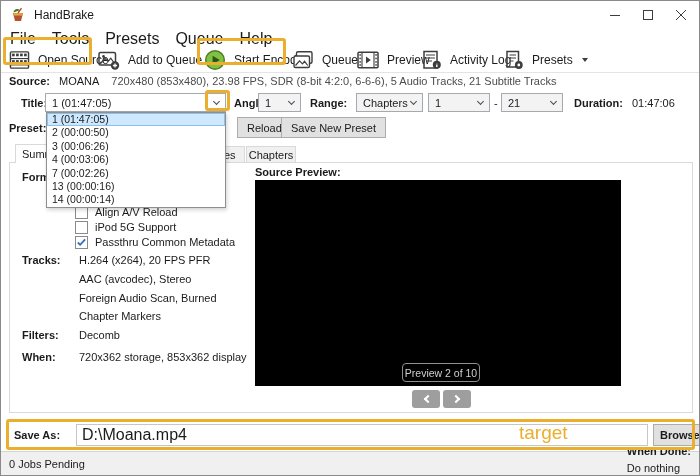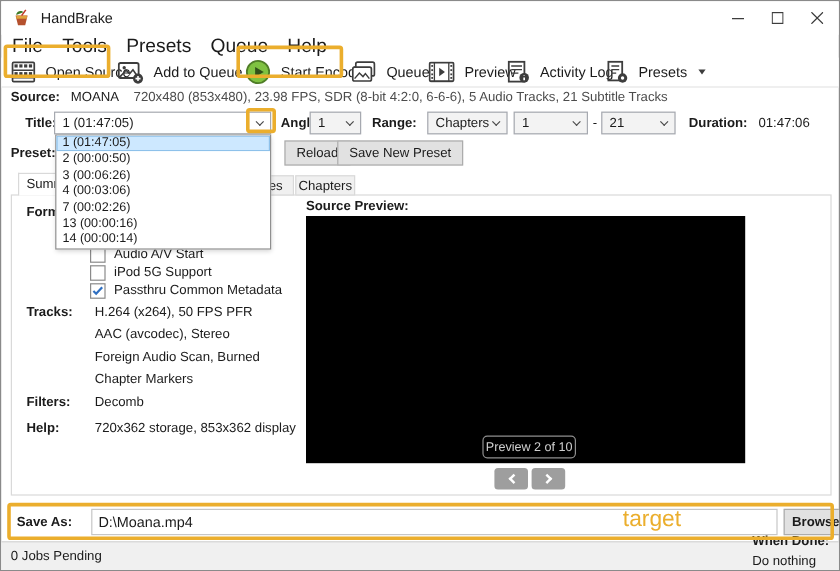--- a/index.html
+++ b/index.html
@@ -48,21 +48,21 @@
   
   .preview-label { position:absolute; left:245px; top:3px; font-weight:bold; }
   .preview-black { position:absolute; left:245px; top:17px; width:366px; height:206px; background:#000; }
   .preview-chip { position:absolute; left:147px; bottom:4px; width:78px; height:19px; border:1px solid #8f8f8f; border-radius:4px; color:#cfcfcf; font-size:10.5px; display:flex; align-items:center; justify-content:center; background:rgba(0,0,0,0.2); }
   .navbtn { position:absolute; top:227px; width:28px; height:18px; background:#9e9e9e; border-radius:3px; display:flex; align-items:center; justify-content:center; }
   .navcv { width:6px; height:6px; border-right:2px solid #fff; border-bottom:2px solid #fff; }
   .navcv.left { transform:rotate(135deg); margin-left:3px; }
   .navcv.right { transform:rotate(-45deg); margin-right:3px; }
   
   .saveas-label { position:absolute; left:13px; top:428px; font-weight:bold; }
-  .saveas-input { position:absolute; left:75px; top:423px; width:572px; height:22px; border:1px solid #c6c6c6; background:#fff; font-family:"Liberation Sans",sans-serif; font-size:12px; padding:0 5px; color:#1b1b1b; }
+  .saveas-input { position:absolute; left:75px; top:423px; width:572px; height:22px; border:1px solid #c6c6c6; background:#fff; font-family:"Liberation Sans",sans-serif; font-size:16px; padding:0 5px; color:#1b1b1b; }
   .browse-btn { left:652px; top:423px; height:22px; font-weight:bold; padding:0 6px; }
   
   .statusbar { position:absolute; left:0; right:0; bottom:0; height:24px; background:#f0f0f0; border-top:1px solid #d4d4d4; display:flex; align-items:center; padding:0 8px; font-size:11px; }
   .statusbar .done { margin-left:auto; display:flex; align-items:flex-start; gap:5px;flex-direction:column; }
   .statusbar .done .dlabel { font-weight:bold; }
   
   .dropdown { position:absolute; left:45px; top:111px; width:180px; background:#fff; border:1px solid #8f8f8f; z-index:30; box-shadow:1px 2px 4px rgba(0,0,0,0.18); }
   .dd-item { height:13.4px; line-height:13.4px; padding-left:5px; font-size:10.5px; white-space:nowrap; }
   .dd-item.selected { background:#cde8ff; box-shadow:inset 0 0 0 1px #8ec1ea; }
   
@@ -243,47 +243,47 @@
     <span>Chapters</span>
   </div>
 
   <div class="panel">
     <span class="sec-label" style="top:8px">Format:</span>
 
     <div class="cbrow" style="top:42px">
       <span class="checkbox">
         
       </span>
-      <span>Audio A/V Start</span>
+      <span>Align A/V Reload</span>
     </div>
     <div class="cbrow" style="top:57px">
       <span class="checkbox">
         
       </span>
       <span>iPod 5G Support</span>
     </div>
     <div class="cbrow" style="top:72px">
       <span class="checkbox checked">
         <svg width="11" height="11" viewBox="0 0 12 12">
             <path d="M2 6 L4.5 8.5 L10 2.5" stroke="#2f6fc1" stroke-width="2" fill="none"></path>
           </svg>
       </span>
       <span>Passthru Common Metadata</span>
     </div>
 
     <span class="sec-label" style="top:91px">Tracks:</span>
-    <span class="val" style="top:91px">H.264 (x264), 50 FPS PFR</span>
+    <span class="val" style="top:91px">H.264 (x264), 20 FPS PFR</span>
     <span class="val" style="top:110px">AAC (avcodec), Stereo</span>
     <span class="val" style="top:129px">Foreign Audio Scan, Burned</span>
     <span class="val" style="top:147px">Chapter Markers</span>
 
     <span class="sec-label" style="top:166px">Filters:</span>
     <span class="val" style="top:166px">Decomb</span>
 
-    <span class="sec-label" style="top:188px">Help:</span>
+    <span class="sec-label" style="top:188px">When:</span>
     <span class="val" style="top:188px">720x362 storage, 853x362 display</span>
 
     <span class="preview-label">Source Preview:</span>
     <div class="preview-black">
       <div class="preview-chip">
         <span>Preview 2 of 10</span>
       </div>
     </div>
     <div class="navbtn" style="left:402px">
       <span class="navcv left"></span>

